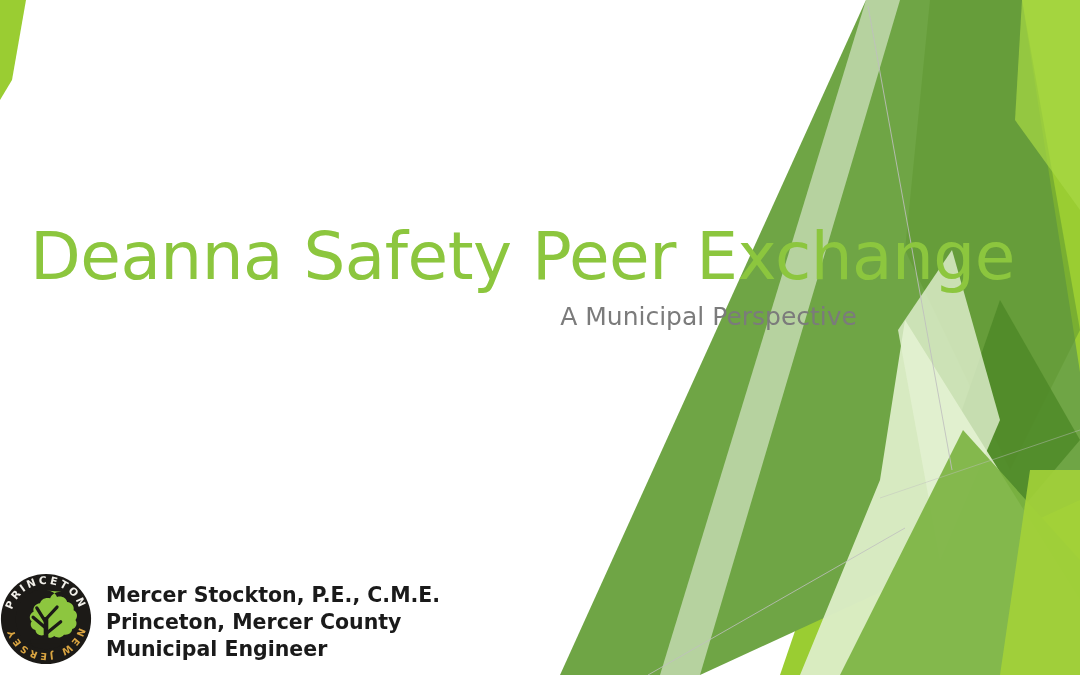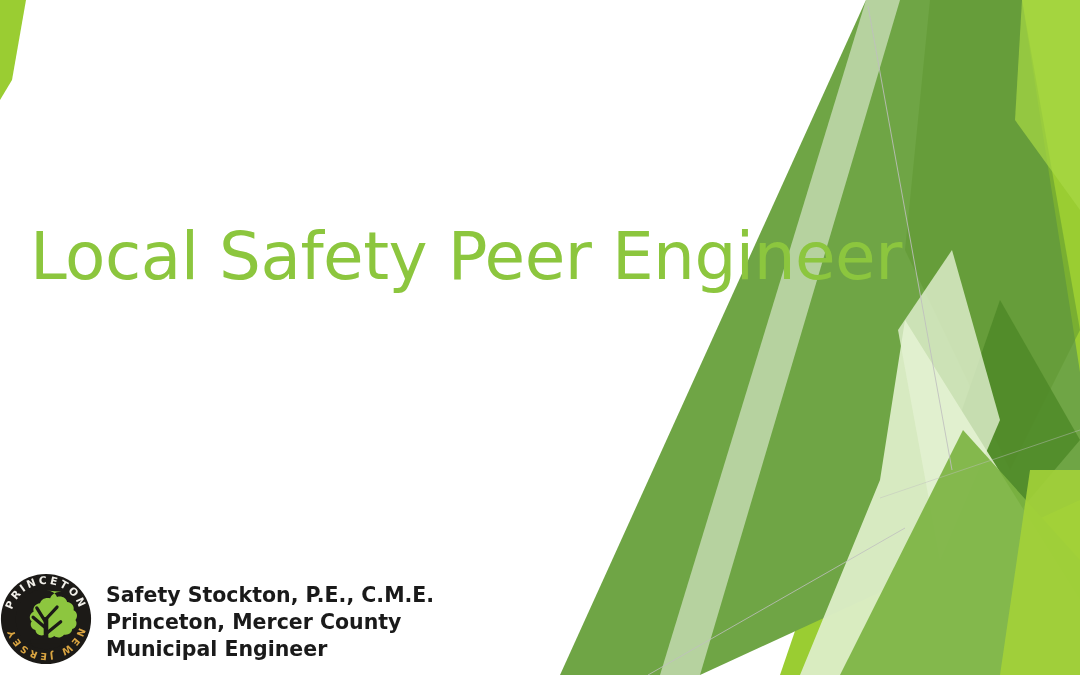--- a/index.html
+++ b/index.html
@@ -105,21 +105,22 @@
     <polygon points="1022,0 1080,0 1080,210 1015,120" fill="#A8D845" opacity="0.7"></polygon>
 
     <polygon points="866,0 900,0 700,675 660,675" fill="#F1F8E9" opacity="0.55"></polygon>
 
     <line x1="868" y1="6" x2="952" y2="470" stroke="#BFBFBF" stroke-width="1" opacity="0.85"></line>
     <line x1="905" y1="528" x2="648" y2="675" stroke="#BFBFBF" stroke-width="1" opacity="0.8"></line>
     <line x1="880" y1="498" x2="1080" y2="430" stroke="#BFBFBF" stroke-width="1" opacity="0.45"></line>
   </svg>
 
   <div class="title-block">
-    <h1 class="slide-title">Local Safety Peer Engineer</h1>
+    <h1 class="slide-title">Deanna Safety Peer Exchange</h1>
+    <p class="slide-subtitle">A Municipal Perspective</p>
   </div>
 
   <div class="footer-block">
 
     <div class="seal-wrap">
       <svg viewBox="0 0 200 200" width="92" height="92">
         <defs>
           <path id="arcTop" d="M 24,100 A 76,76 0 0 1 176,100" fill="none"></path>
           <path id="arcBottom" d="M 174,100 A 74,74 0 0 1 26,100" fill="none"></path>
         </defs>
@@ -142,19 +143,19 @@
         <text fill="#F2F0EA" font-family="'DejaVu Sans', sans-serif" font-size="23" font-weight="bold" letter-spacing="5.5">
           <textPath href="#arcTop" startOffset="50%" text-anchor="middle">PRINCETON</textPath>
         </text>
         <text fill="#D9A441" font-family="'DejaVu Sans', sans-serif" font-size="21" font-weight="bold" letter-spacing="5">
           <textPath href="#arcBottom" startOffset="50%" text-anchor="middle">NEW JERSEY</textPath>
         </text>
       </svg>
     </div>
 
     <div class="author-lines">
-      <div class="author-line">Safety Stockton, P.E., C.M.E.</div>
+      <div class="author-line">Mercer Stockton, P.E., C.M.E.</div>
       <div class="author-line">Princeton, Mercer County</div>
       <div class="author-line">Municipal Engineer</div>
     </div>
   </div>
 
 </div>
 
 </body></html>

